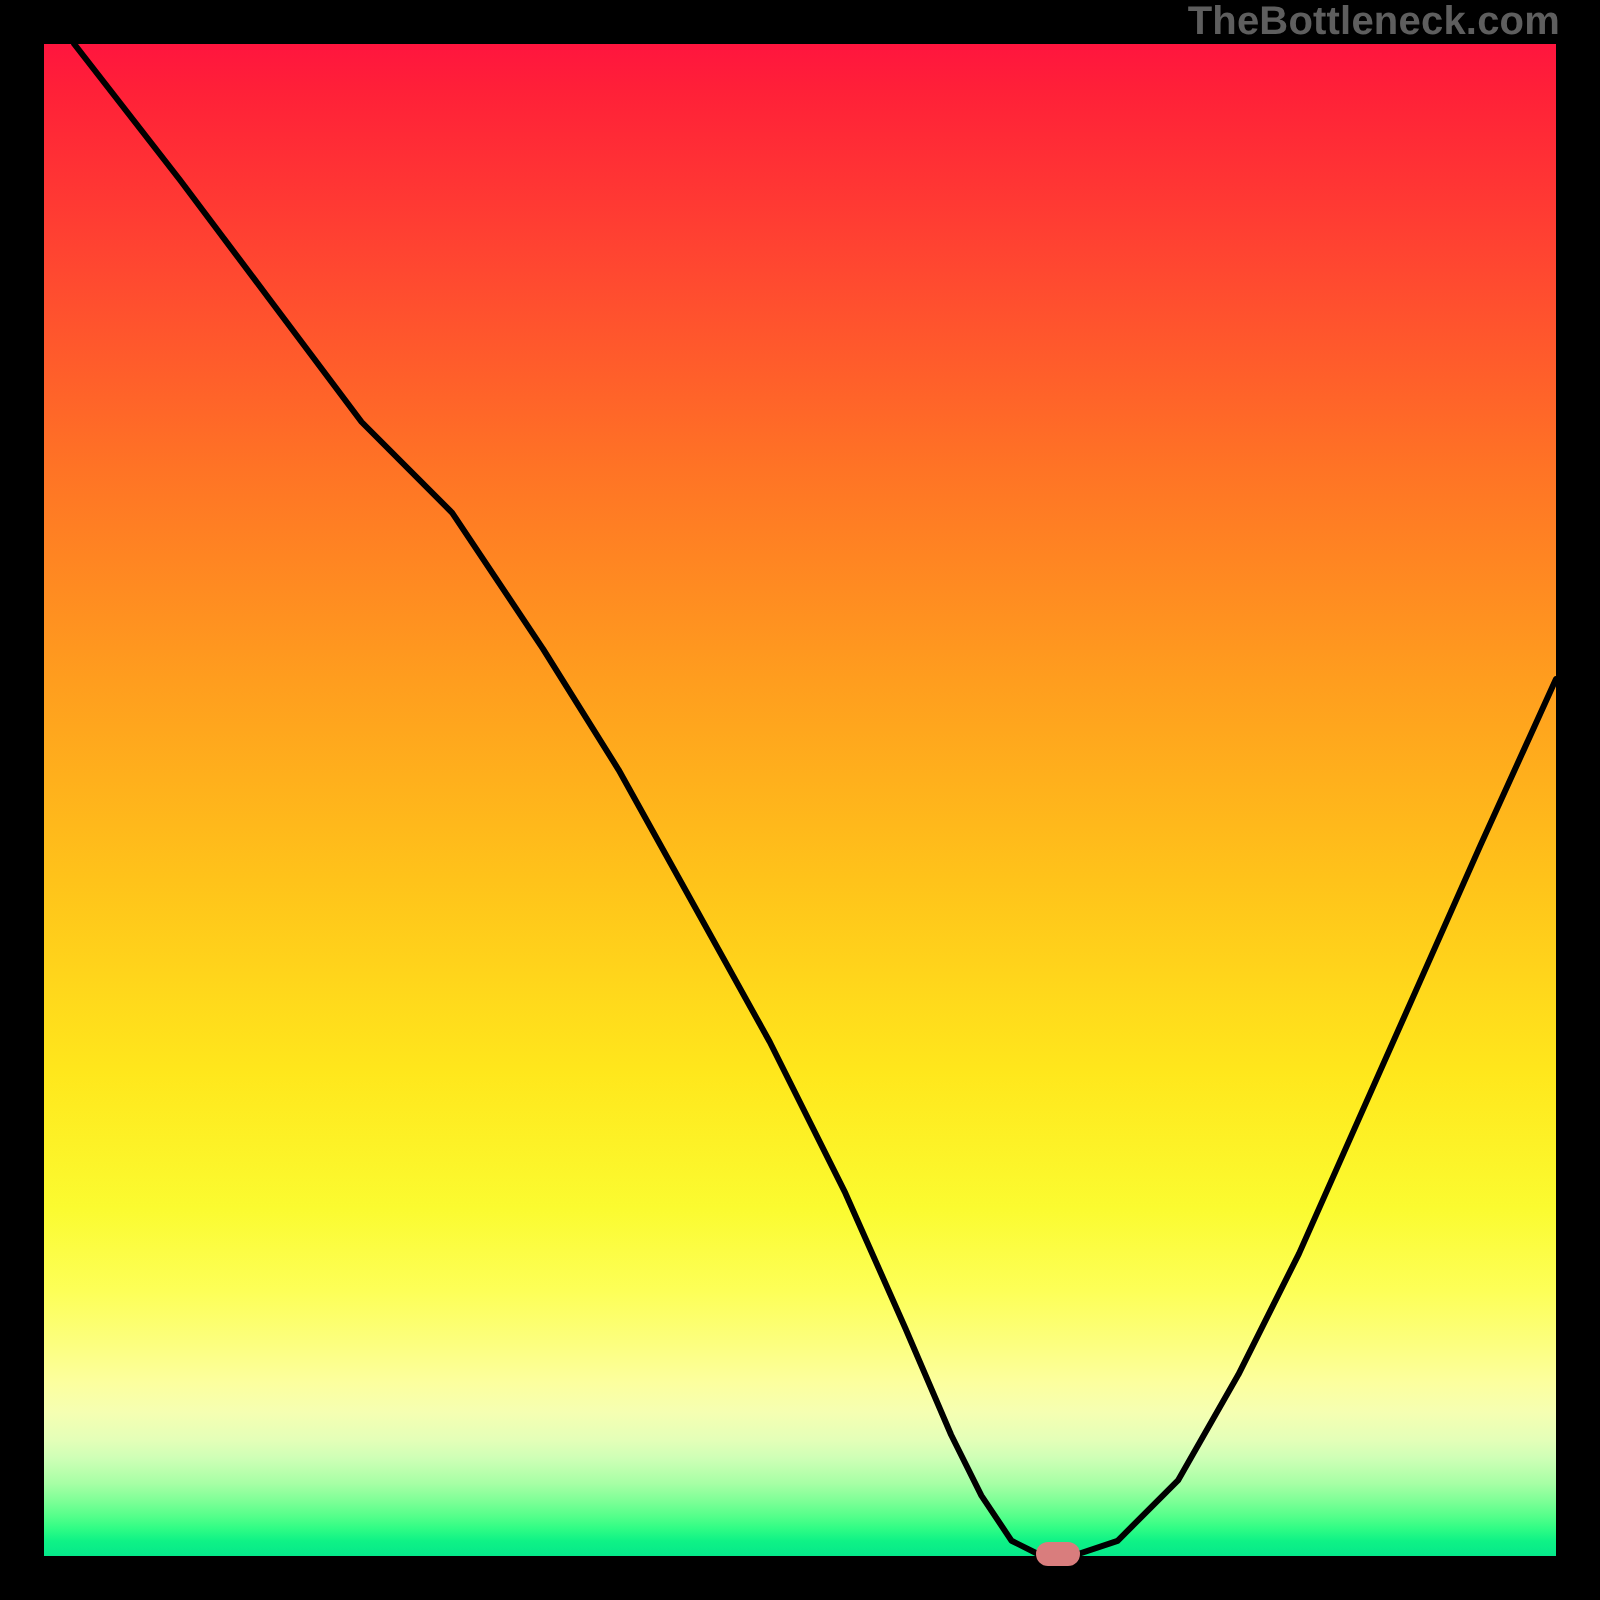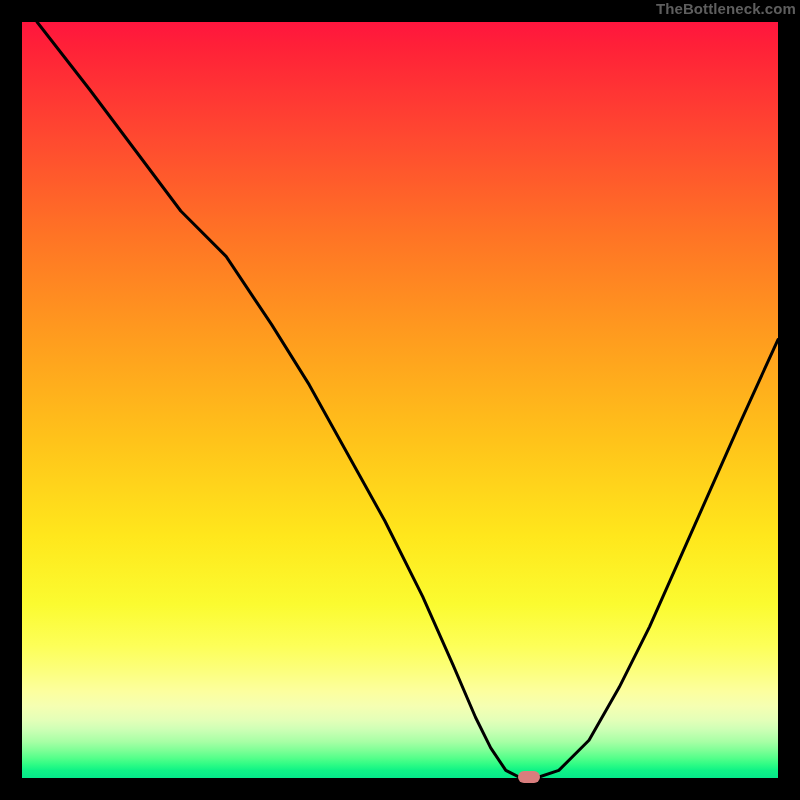--- a/index.html
+++ b/index.html
@@ -34,23 +34,23 @@
   }
   .curve { position: absolute; left: 0; top: 0; width: 756px; height: 756px; pointer-events: none; }
   .marker {
     position: absolute;
     width: 22px; height: 12px;
     background: #d97d7d;
     border-radius: 6px;
   }
   .watermark {
     position: absolute;
-    top: 0; right: 4px;
+    top: 0; right: 20px;
     font-family: Arial, Helvetica, sans-serif;
-    font-size: 15px;
+    font-size: 20px;
     font-weight: 600;
     color: #5e5e5e;
     letter-spacing: 0.1px;
   }
 </style>
 </head>
 <body>
 
 <div class="frame">
   <div class="watermark">TheBottleneck.com</div>

